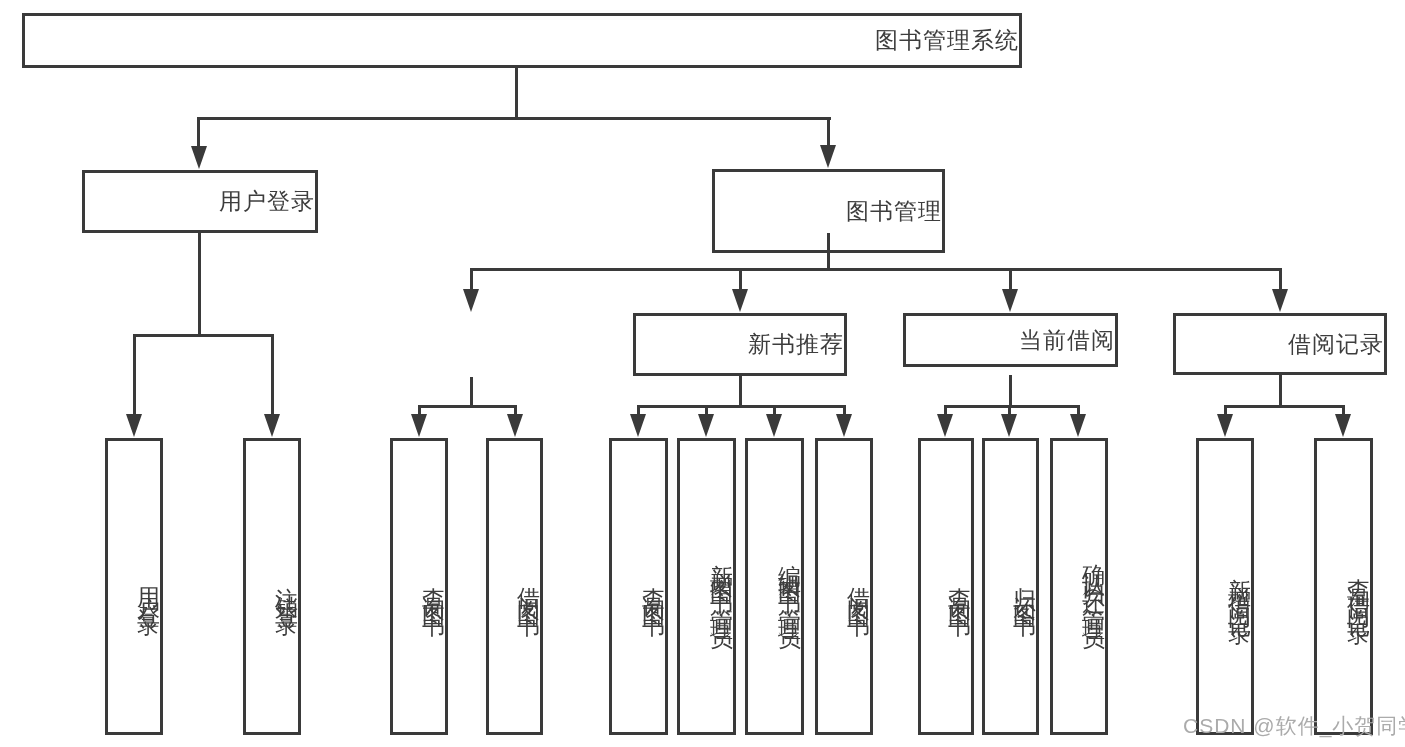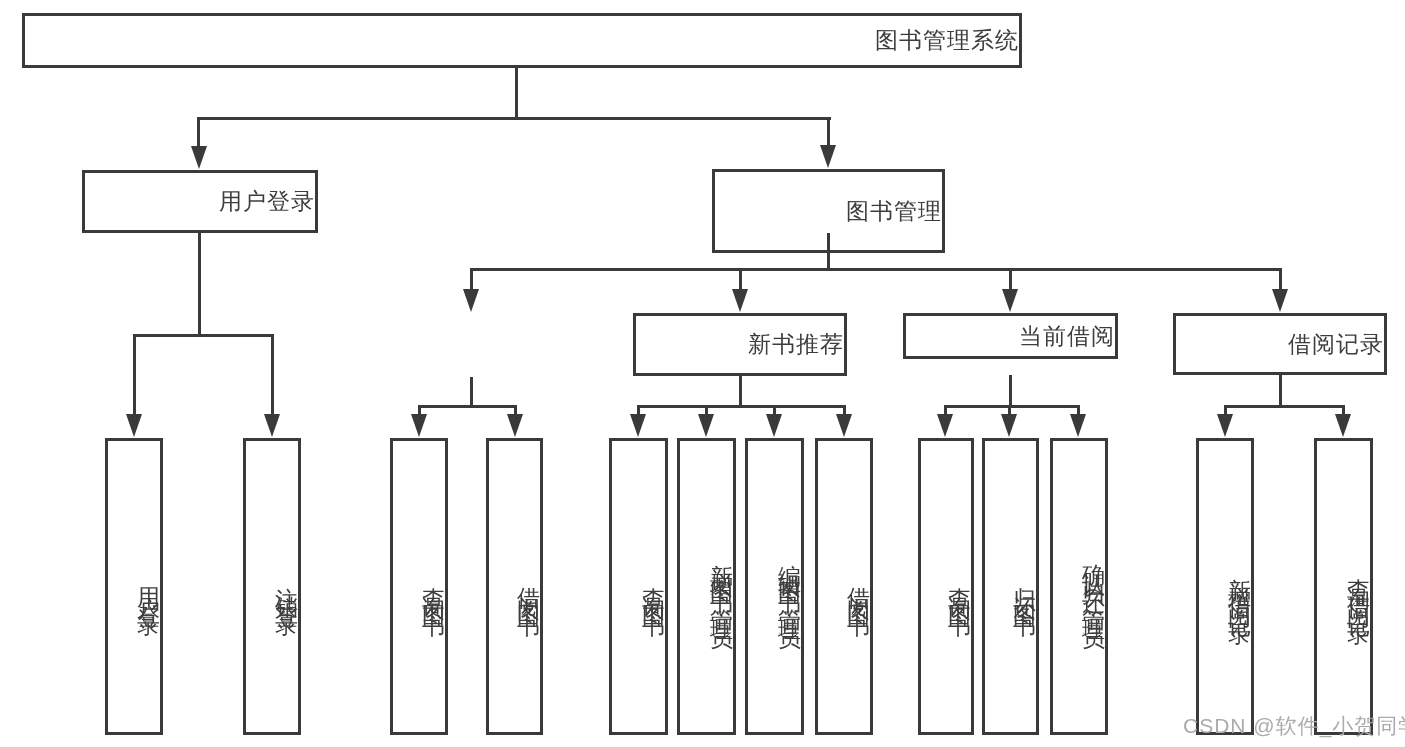--- a/index.html
+++ b/index.html
@@ -48,21 +48,21 @@
 
   <div class="box" style="left:712px;top:169px;width:233px;height:84px;">
     <span class="hlabel">图书管理</span>
   </div>
 
 
   <div class="box" style="left:633px;top:313px;width:214px;height:63px;">
     <span class="hlabel">新书推荐</span>
   </div>
 
-  <div class="box" style="left:903px;top:313px;width:215px;height:46px;">
+  <div class="box" style="left:903px;top:313px;width:215px;height:54px;">
     <span class="hlabel">当前借阅</span>
   </div>
 
   <div class="box" style="left:1173px;top:313px;width:214px;height:62px;">
     <span class="hlabel">借阅记录</span>
   </div>
 
   <div class="box vbox" style="left:105px;top:438px;width:58px;height:297px;">
     <span class="vlabel">用户登录</span>
   </div>

